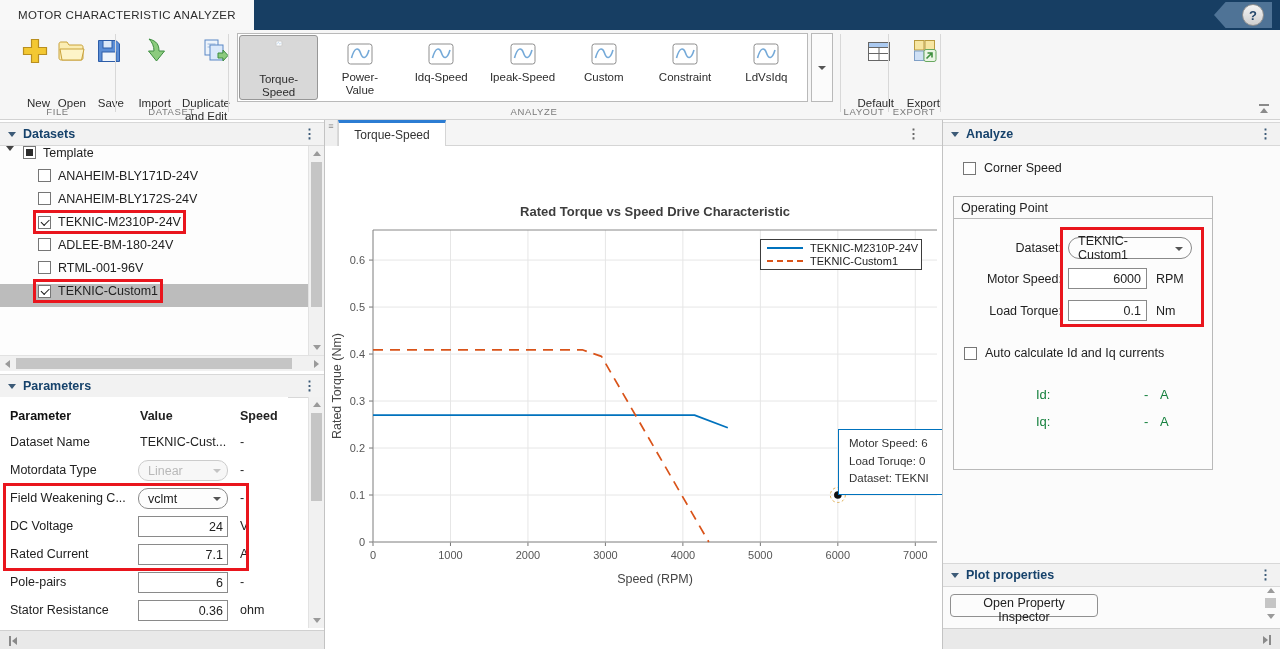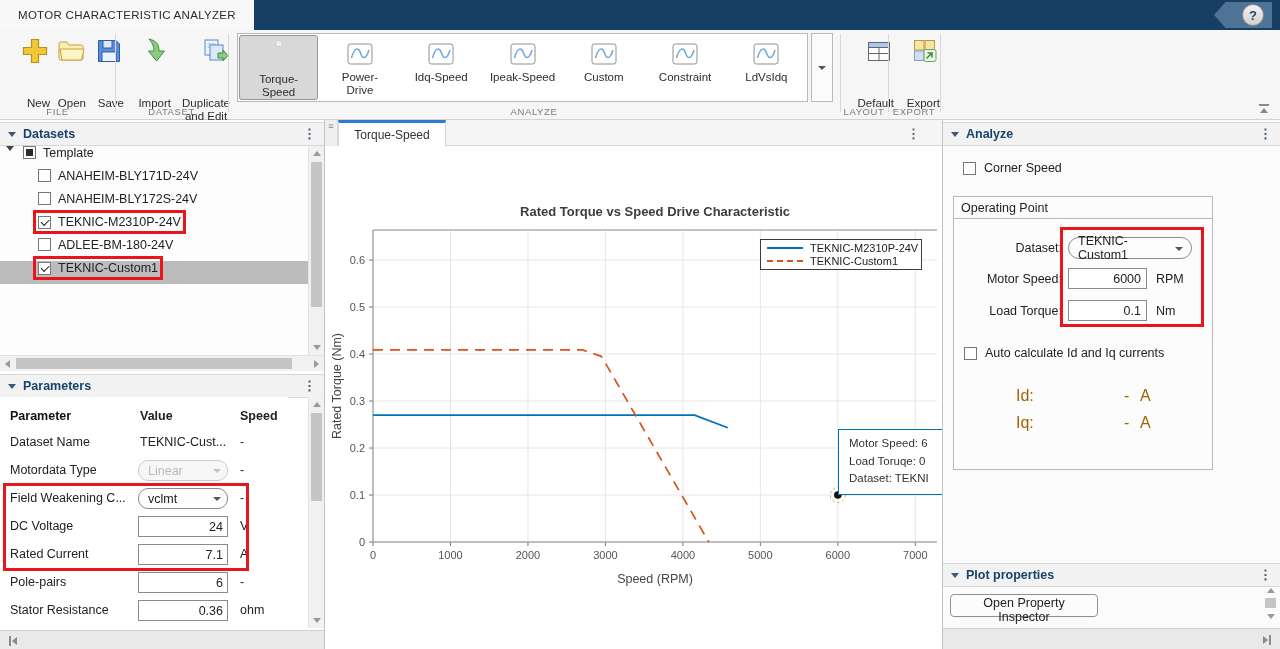--- a/index.html
+++ b/index.html
@@ -119,21 +119,21 @@
   .groupbox{position:absolute;left:10px;top:76px;width:260px;height:274px;border:1px solid #b9b9b9;background:#fcfcfc;}
   .group-head{height:22px;border-bottom:1px solid #b9b9b9;display:flex;align-items:center;padding:0 7px;
               font-size:12.5px;color:#222;background:#fbfbfb;}
   .fld-label{position:absolute;width:108px;text-align:right;font-size:12.5px;color:#222;}
   .fld-input{position:absolute;left:114px;width:79px;height:21px;border:1px solid #8a8a8a;background:#fff;
              font:12.5px "Liberation Sans",sans-serif;text-align:right;padding:0 5px;color:#222;}
   .fld-units{position:absolute;left:202px;font-size:12.5px;color:#222;}
   .fld-drop{position:absolute;left:114px;width:124px;height:22px;border:1px solid #8a8a8a;border-radius:11px;
             background:#fdfdfd;display:flex;align-items:center;padding:0 20px 0 9px;font-size:12.5px;color:#222;}
   .fld-drop .mini-arrow{position:absolute;right:8px;top:9px;margin:0;}
-  .ro-label{position:absolute;font-size:16px;color:#a16207;}
+  .ro-label{position:absolute;font-size:13px;color:#15803d;margin-left:20px;}
   .pp-btn{position:absolute;left:7px;top:474px;width:148px;height:23px;border:1px solid #909090;border-radius:4px;
           background:#fcfcfc;font:12.5px "Liberation Sans",sans-serif;color:#222;}
 </style>
 </head>
 <body>
 
 <div id="app">
 
   <div class="titlebar">
     <div class="app-tab">
@@ -197,21 +197,21 @@
           </svg>
           <div class="lbl">Torque-
 Speed</div>
         </div>
         <div class="gal-item">
           <svg width="30" height="30" viewBox="0 0 30 30">
             <rect x="3" y="5" width="24" height="20" rx="2.5" fill="#fff" stroke="#8f8f8f"></rect>
             <path d="M6.5 19 C 9.5 8, 13.5 8, 15.5 14 C 17.5 20, 21 21, 24 11" fill="none" stroke="#74a9d8" stroke-width="1.6"></path>
           </svg>
           <div class="lbl">Power-
-Drive</div>
+Value</div>
         </div>
         <div class="gal-item">
           <svg width="30" height="30" viewBox="0 0 30 30">
             <rect x="3" y="5" width="24" height="20" rx="2.5" fill="#fff" stroke="#8f8f8f"></rect>
             <path d="M6.5 19 C 9.5 8, 13.5 8, 15.5 14 C 17.5 20, 21 21, 24 11" fill="none" stroke="#74a9d8" stroke-width="1.6"></path>
           </svg>
           <div class="lbl">Idq-Speed</div>
         </div>
         <div class="gal-item">
           <svg width="30" height="30" viewBox="0 0 30 30">
@@ -300,20 +300,24 @@
         </div>
         <div class="trow lvl1">
           <span class="hl">
             <span class="cb on"></span>
             <span class="tlabel">TEKNIC-M2310P-24V</span>
           </span>
         </div>
         <div class="trow lvl1">
           <span class="cb "></span>
           <span class="tlabel">ADLEE-BM-180-24V</span>
+        </div>
+        <div class="trow lvl1">
+          <span class="cb "></span>
+          <span class="tlabel">RTML-001-96V</span>
         </div>
         <div class="trow lvl1 selected">
           <span class="hl">
             <span class="cb on"></span>
             <span class="tlabel">TEKNIC-Custom1</span>
           </span>
         </div>
       </div>
 
     <div class="sb-track-v" style="left:308px;top:26px;height:209px">

